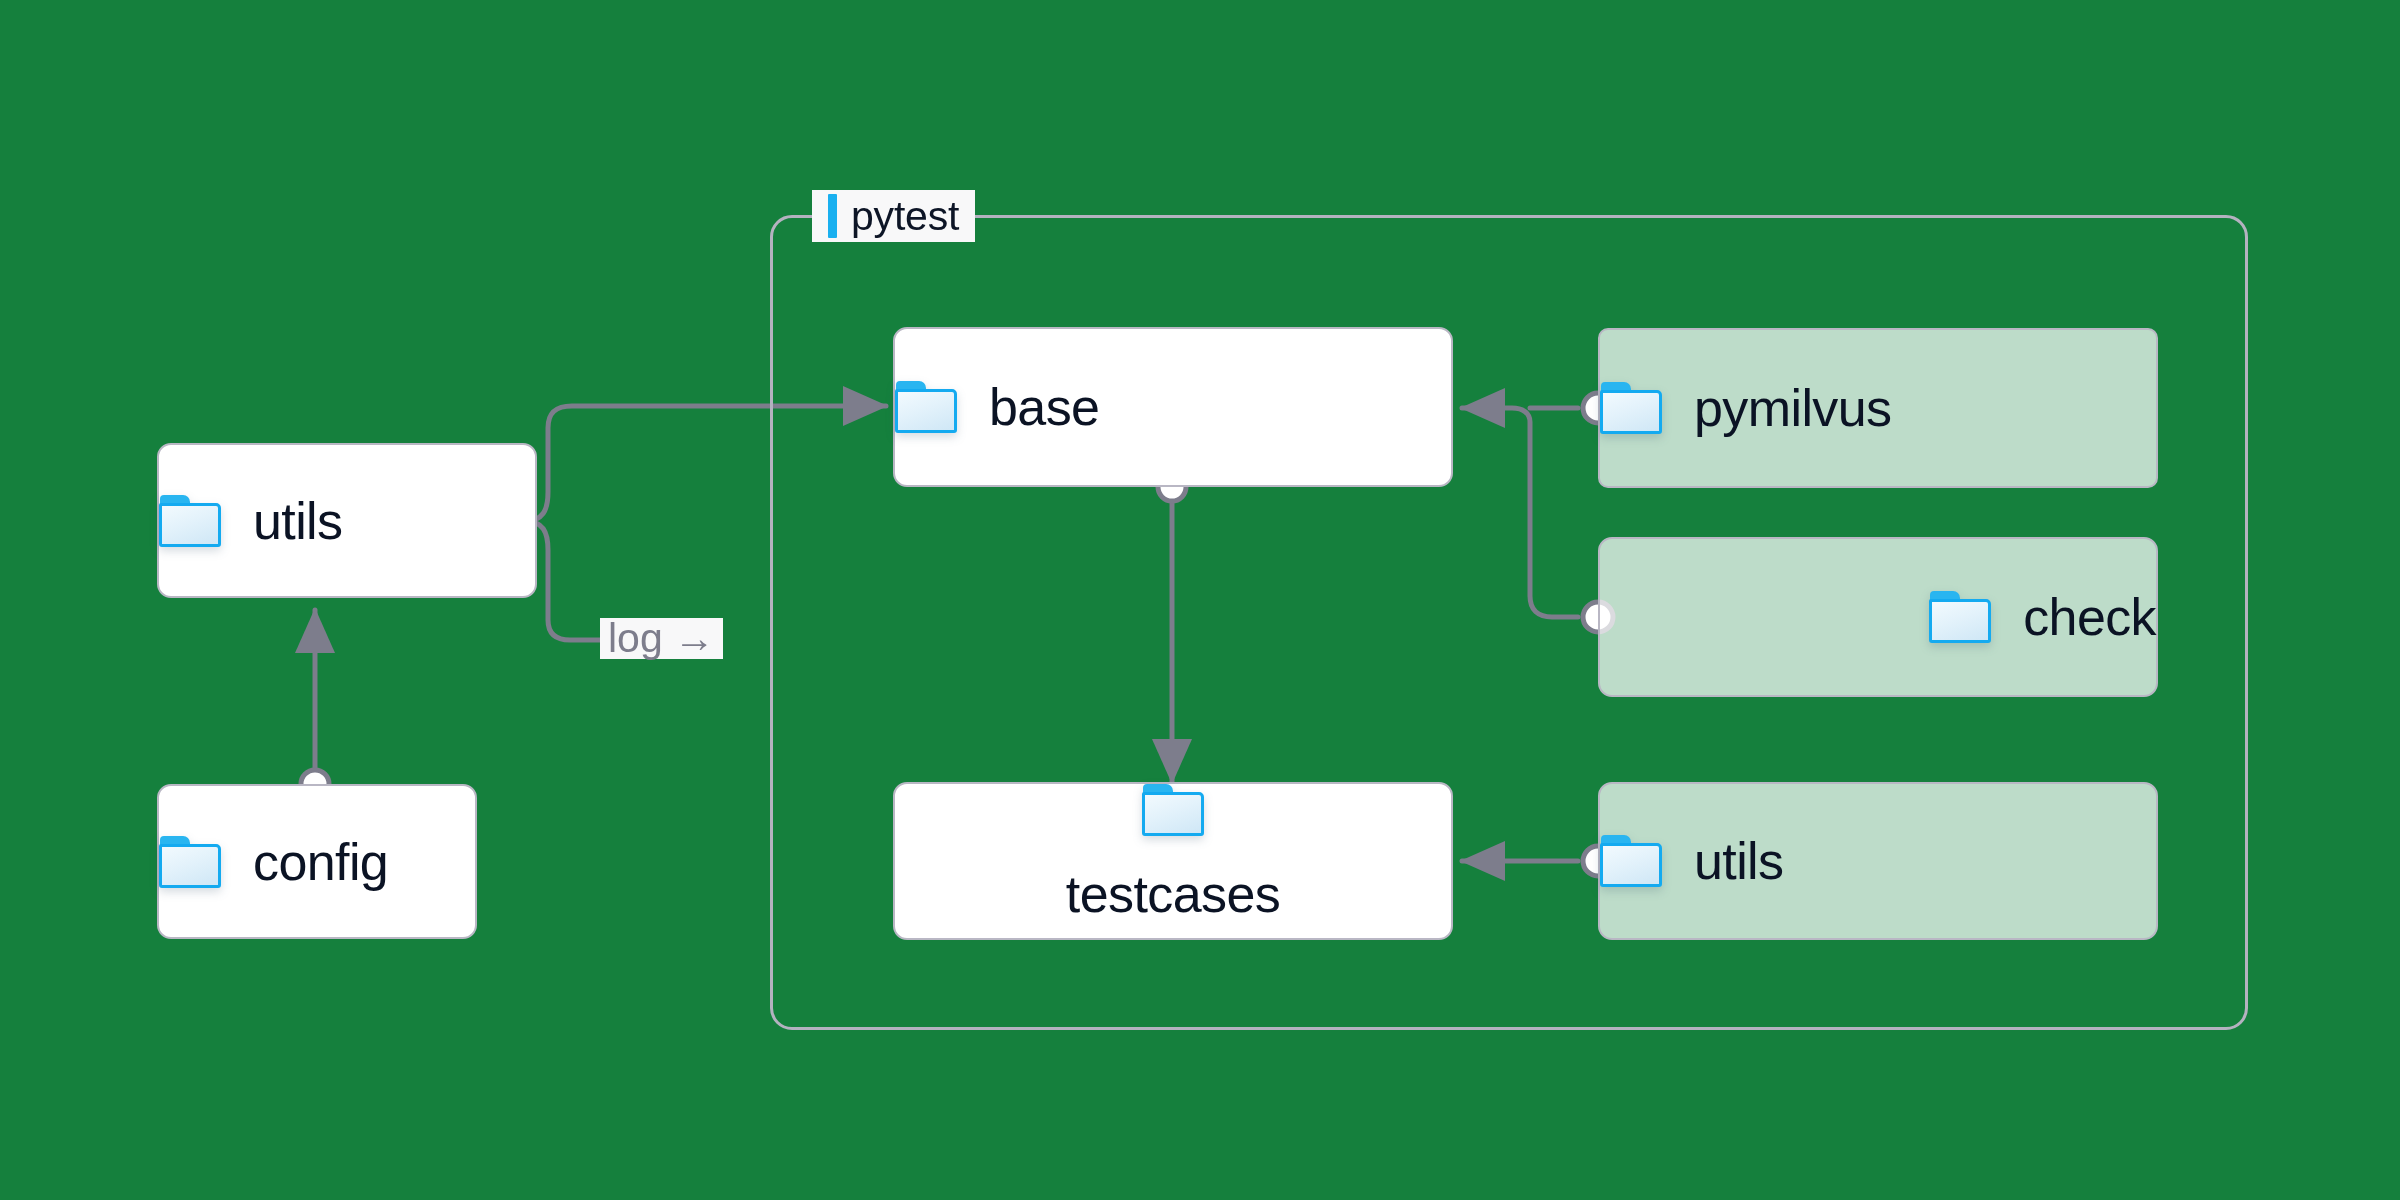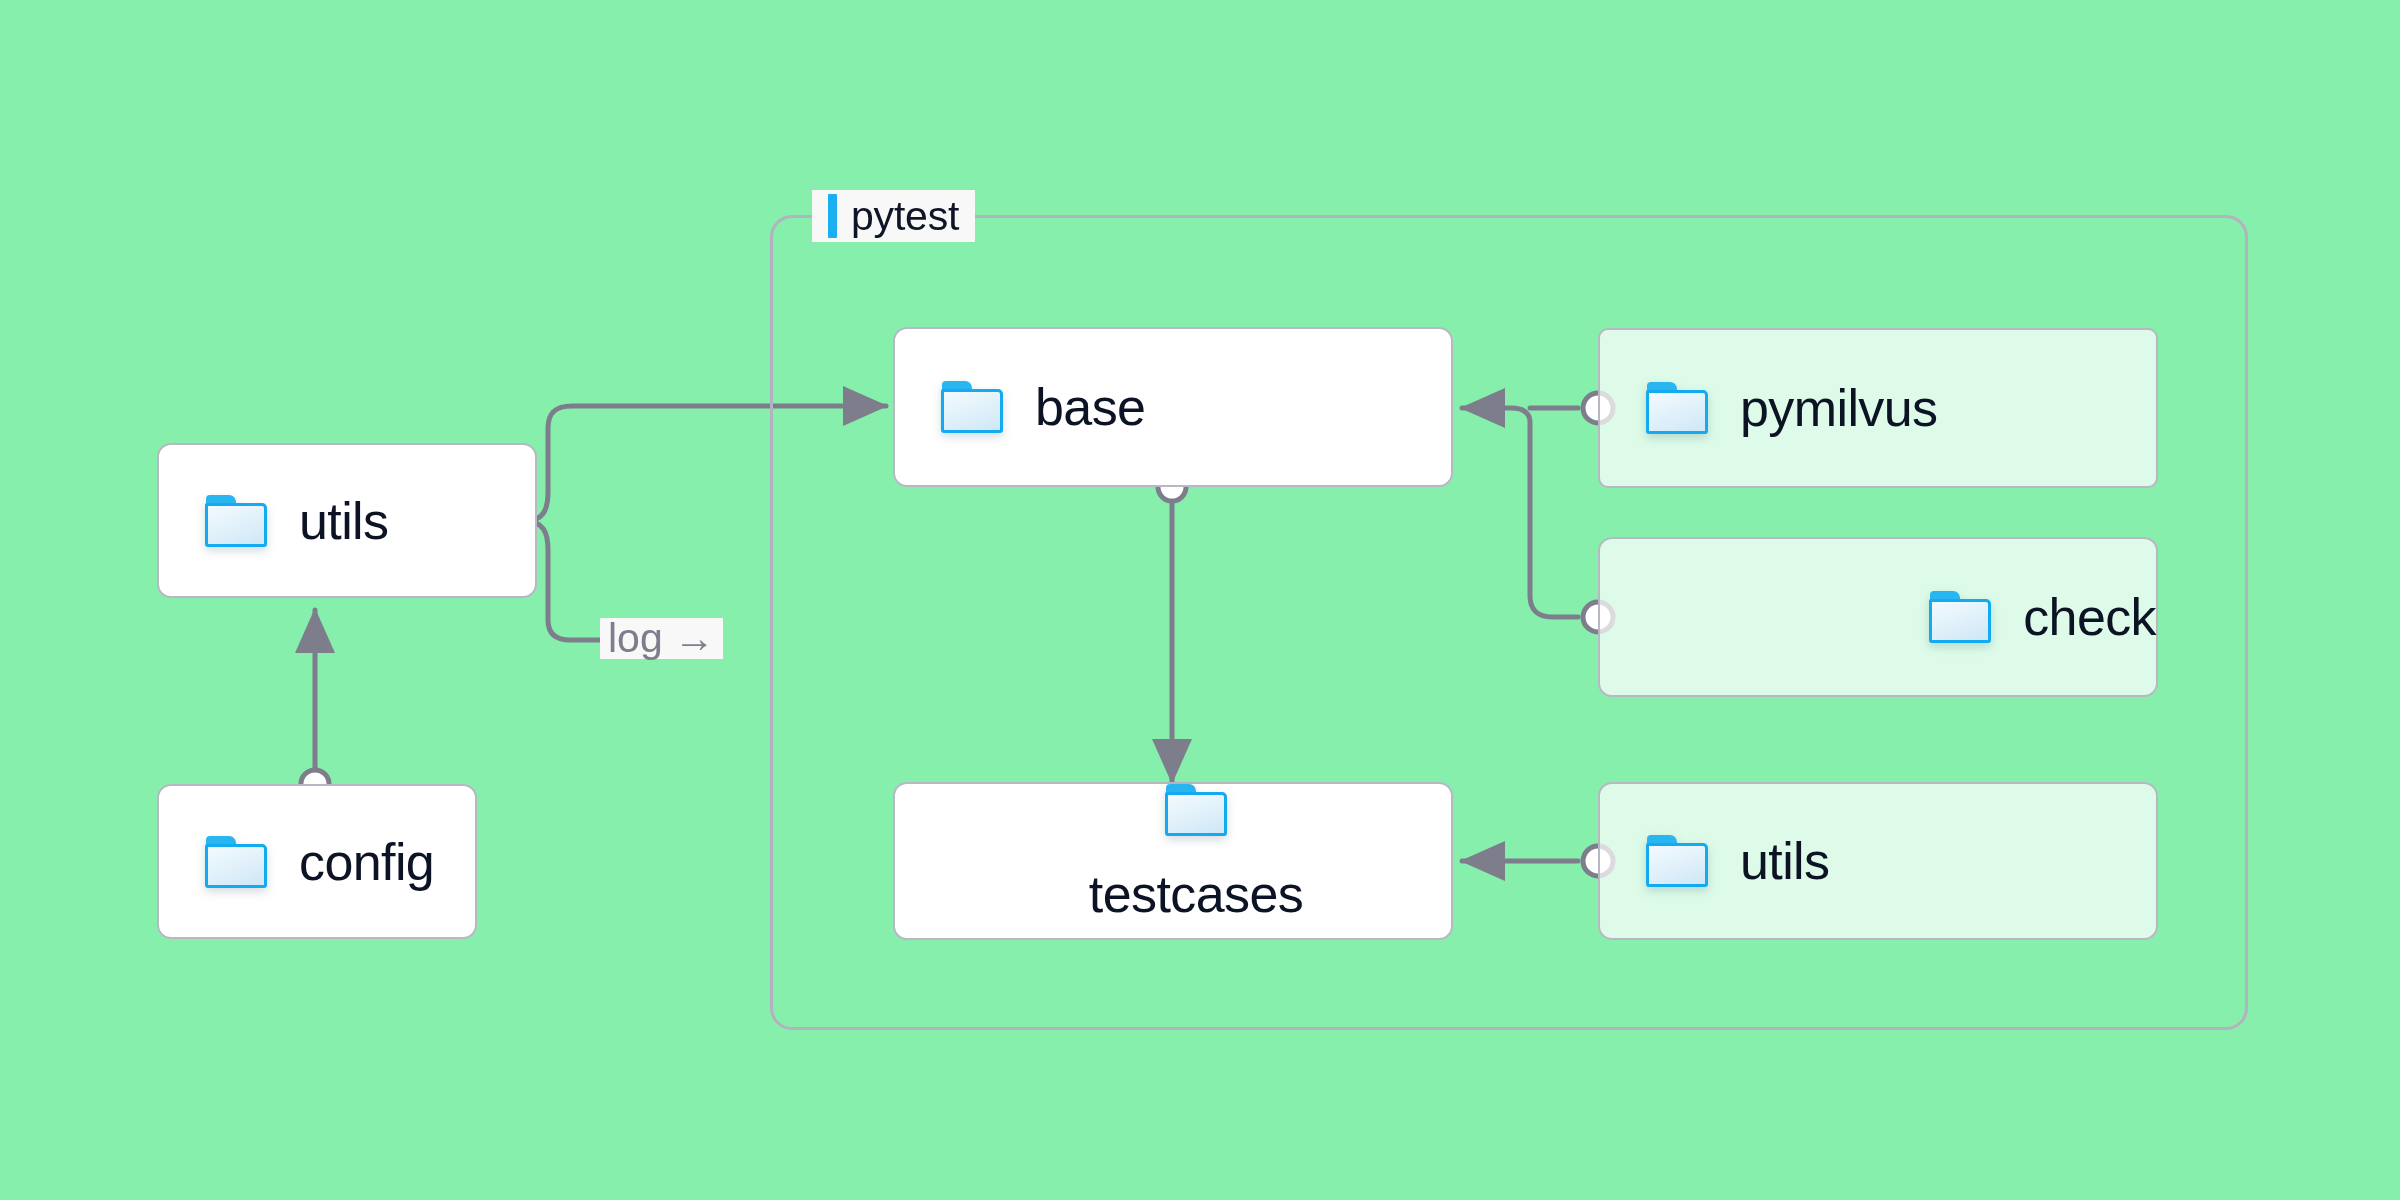--- a/index.html
+++ b/index.html
@@ -9,21 +9,21 @@
     height: 1200px;
     background: #f8f8f9;
     font-family: "Liberation Sans", sans-serif;
     overflow: hidden;
   }
 
   #canvas {
     position: relative;
     width: 2400px;
     height: 1200px;
-    background: #86efac;
+    background: #15803d;
   }
 
   
   #edges {
     position: absolute;
     left: 0; top: 0;
     width: 2400px;
     height: 1200px;
     pointer-events: none;
   }
@@ -59,21 +59,20 @@
   }
 
   
   .node {
     position: absolute;
     border: 2px solid #b9b7c4;
     border-radius: 14px;
     background: #ffffff;
     display: flex;
     align-items: center;
-    padding-left: 46px;
     gap: 32px;
   }
   .node.translucent { background: rgba(255,255,255,0.72); }
 
   .node .label {
     font-size: 52px;
     color: #0b1324;
     letter-spacing: -0.6px;
     white-space: nowrap;
     line-height: 1;

